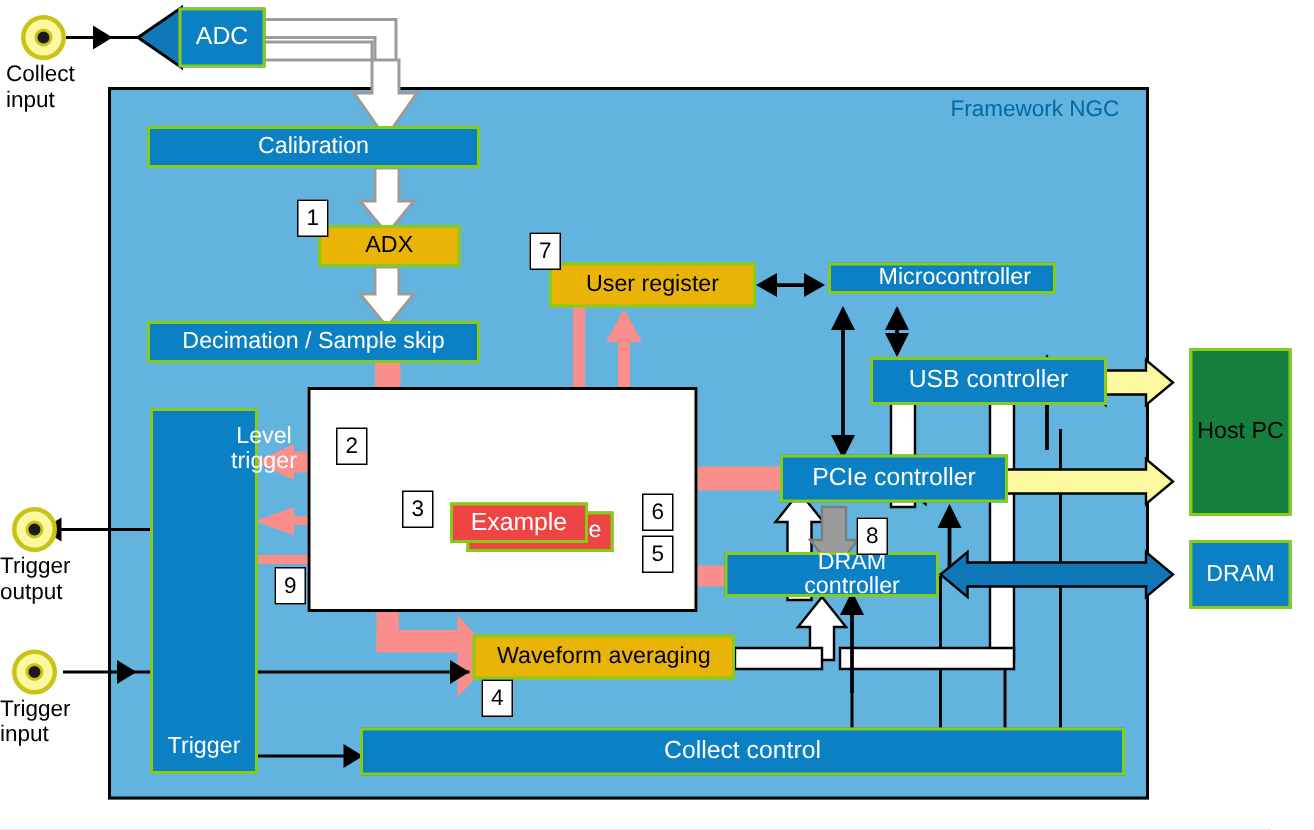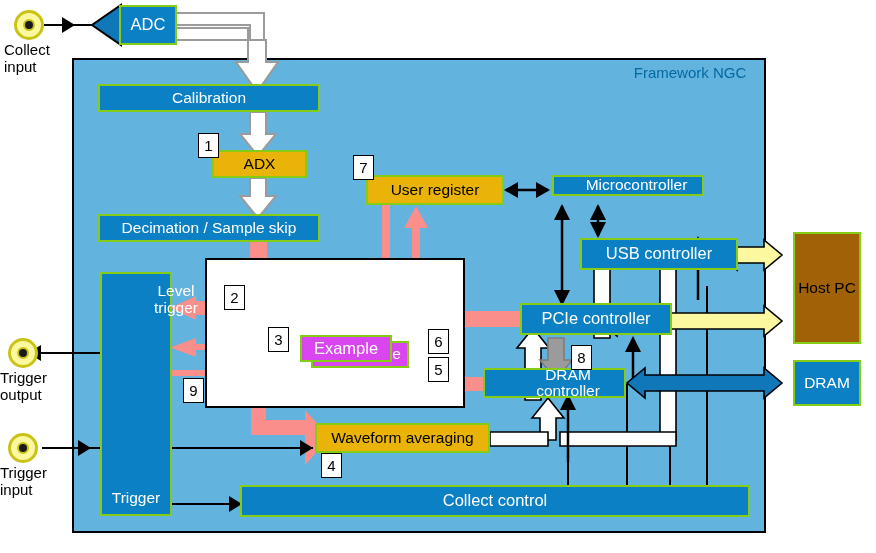--- a/index.html
+++ b/index.html
@@ -6,22 +6,22 @@
   body{width:876px;height:553px;overflow:hidden;
        font-family:"Liberation Sans","DejaVu Sans",sans-serif;}
   #stage{position:relative;width:876px;height:553px;}
   .abs{position:absolute;box-sizing:border-box;}
 
   
   .box{display:flex;align-items:center;justify-content:center;
        border:2px solid #84cc16;text-align:center;line-height:1.05;}
   .blue{background:#0c80c4;color:#ffffff;}
   .pink{background:#eab308;color:#000000;}
-  .olive{background:#d946ef;color:#ffffff;}
-  .yellow{background:#a16207;color:#000000;}
+  .olive{background:#ef4444;color:#ffffff;}
+  .yellow{background:#15803d;color:#000000;}
   .framework{background:#62b3de;border:2px solid #000;}
   .userlogic{background:#ffffff;border:2px solid #000;}
   .t15{font-size:15.5px;}
   .t16{font-size:16.5px;}
   .lbl-free{color:#000;font-size:15px;line-height:1.12;}
   .ul-title{color:#2d7fd4;font-size:15.5px;}
   .fw-title{color:#0369a1;font-size:15px;}
 
   
   .num{background:#ffffff;border:1.4px solid #000;color:#000;

